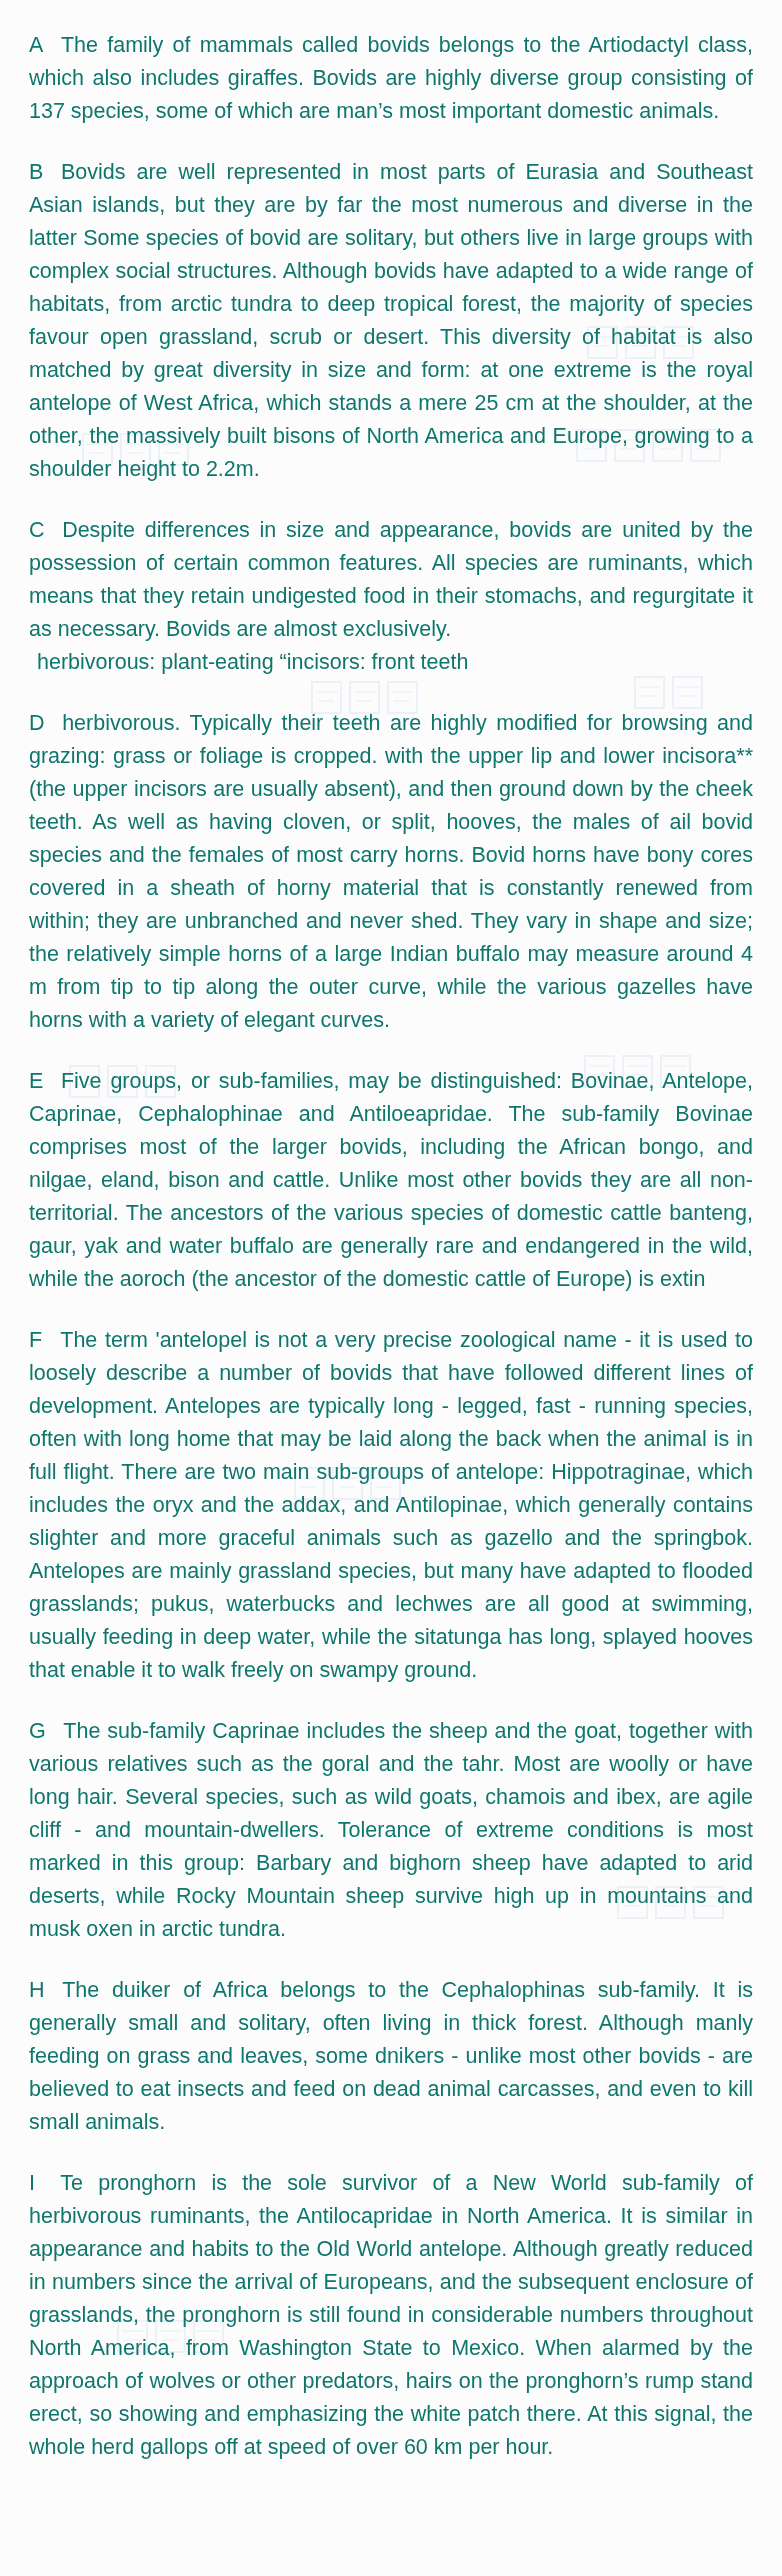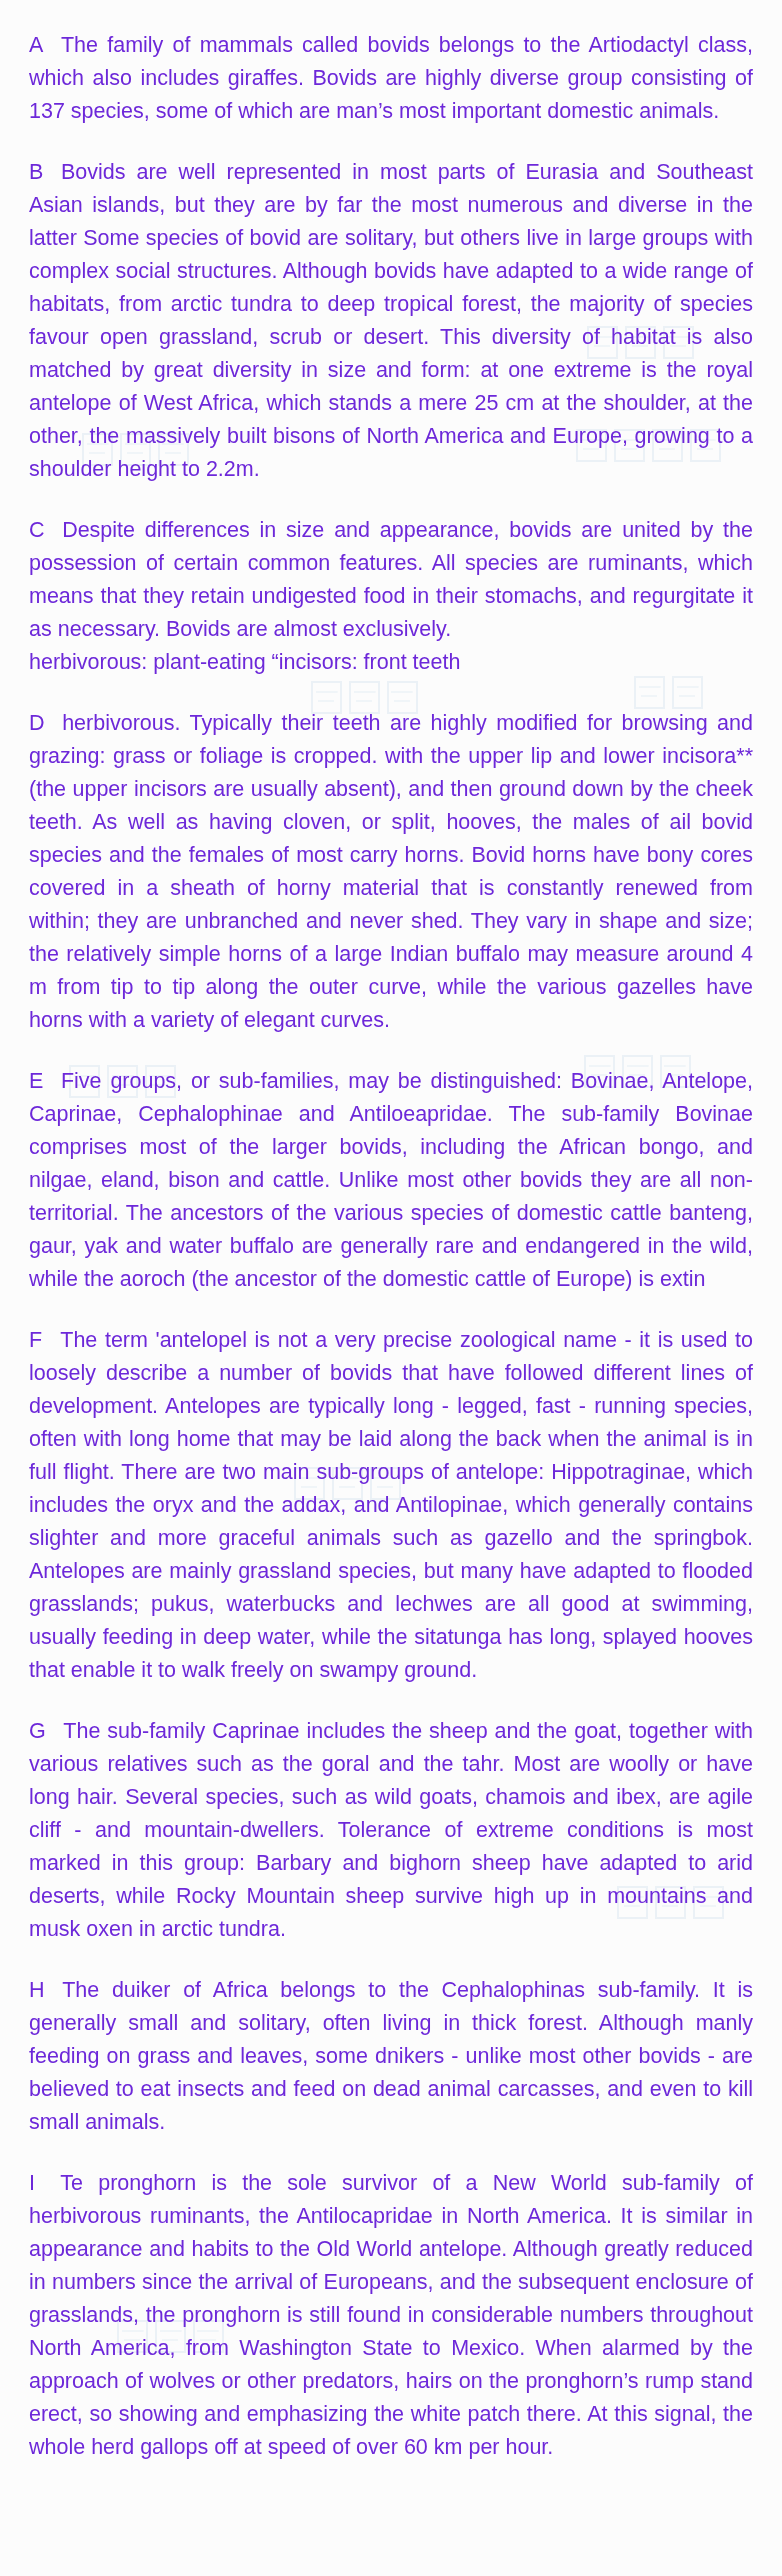--- a/index.html
+++ b/index.html
@@ -29,29 +29,30 @@
     color: #1f1f1f;
     text-align: center;
     margin: 5.9px 0 49px 0;
     letter-spacing: 0.5px;
   }
   .para {
     font-size: 21.5px;
     line-height: 33px;
     text-align: justify;
     margin: 0 0 28px 0;
-    color: #6d28d9;
+    color: #0f766e;
   }
   .plabel {
     display: inline-block;
     min-width: 13.7px;
     margin-right: 17.6px;
   }
   .footnote {
     text-align: left;
+    margin-left: 8px;
   }
   
   .wm {
     position: absolute;
     z-index: 0;
     display: flex;
     gap: 6.9px;
     opacity: 0.55;
     filter: blur(0.7px);
     pointer-events: none;

